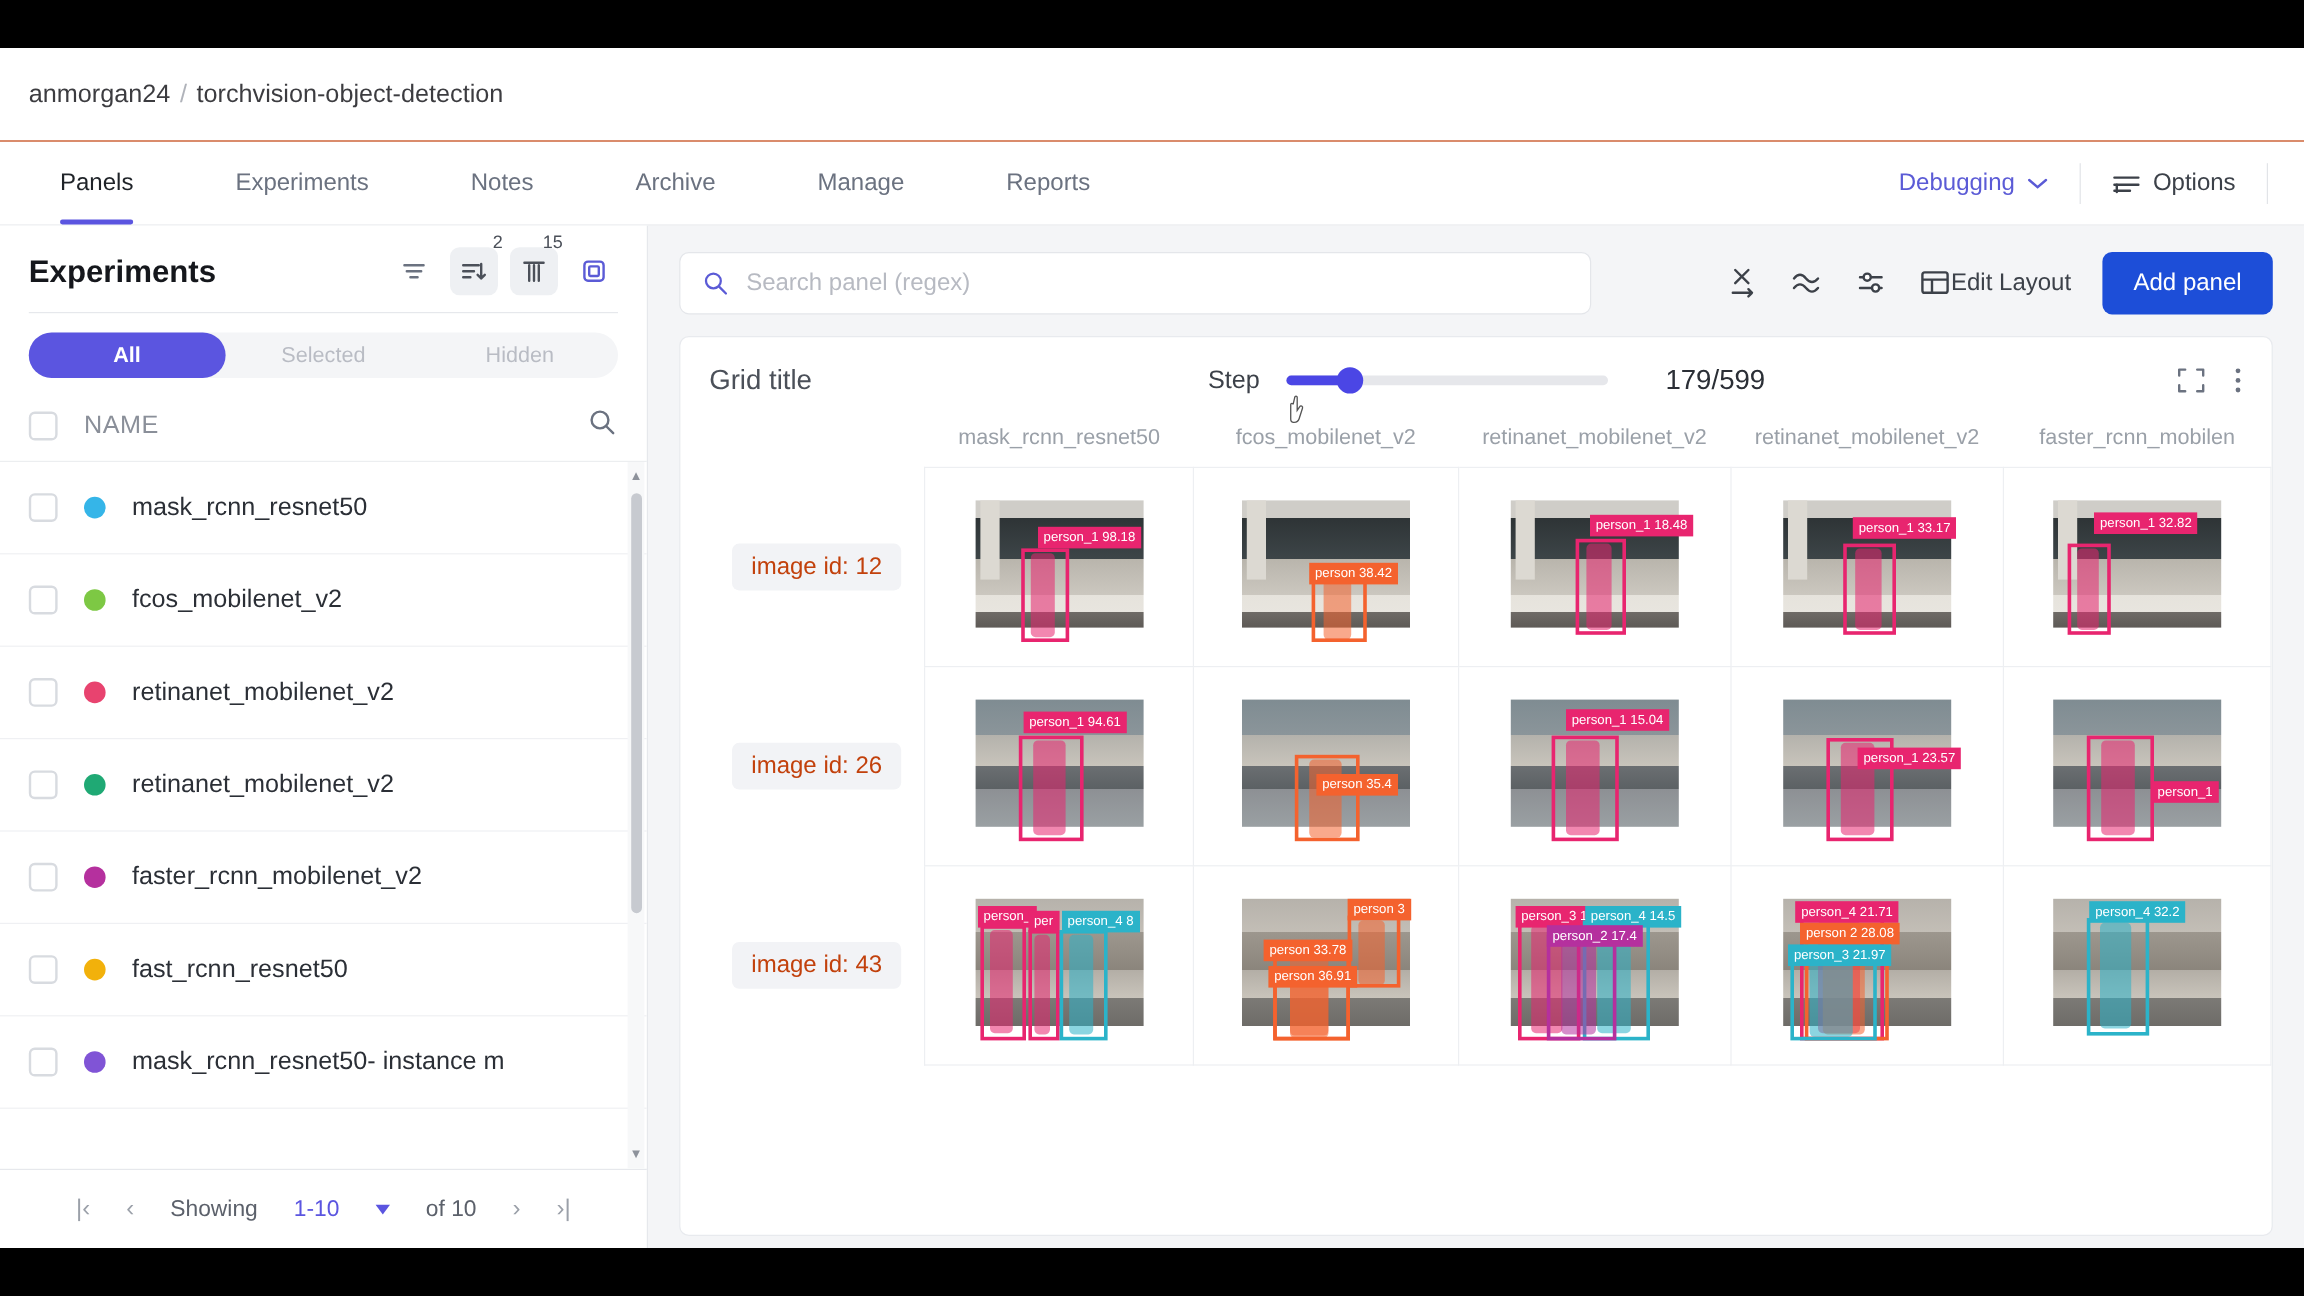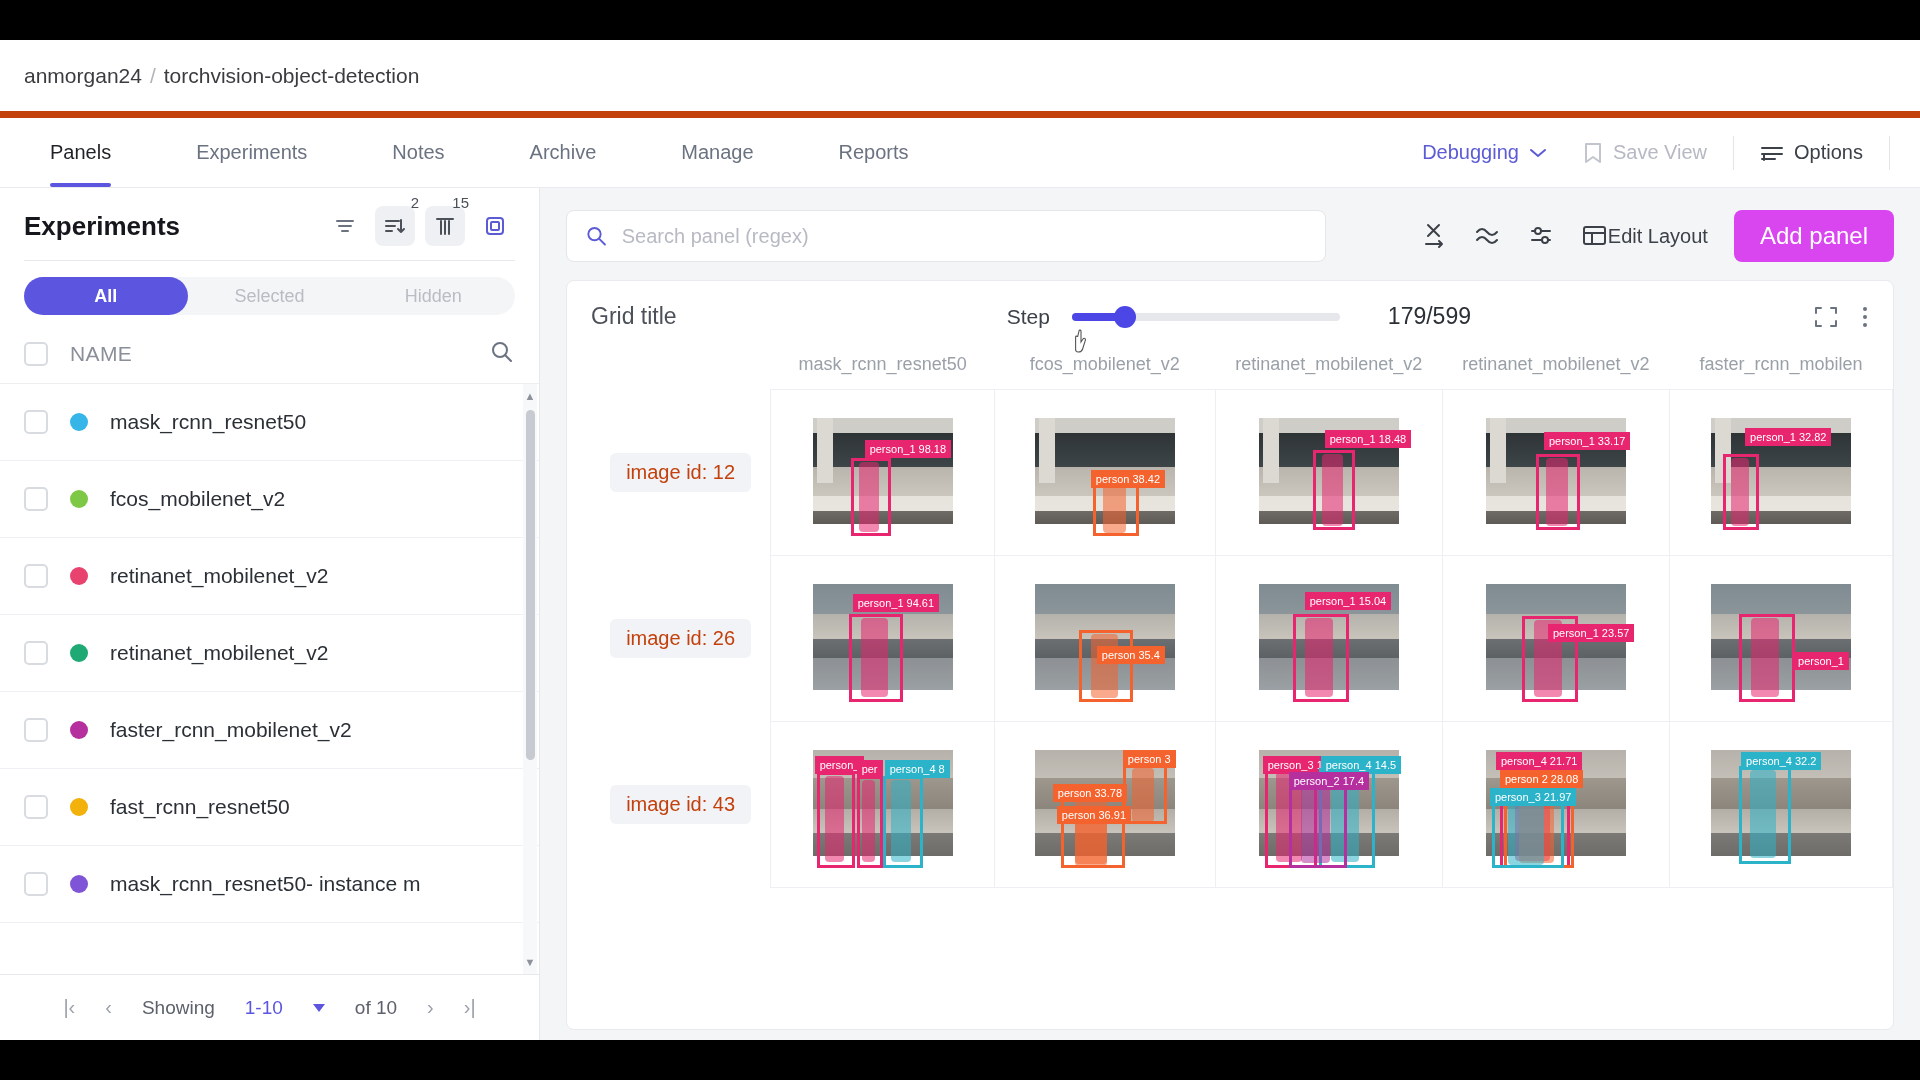--- a/index.html
+++ b/index.html
@@ -17,21 +17,21 @@
     overflow: hidden;
   }
 
   
   .breadcrumb {
     height: 78px;
     display: flex; align-items: center;
     padding-left: 24px;
     font-size: 21px;
     color: #3c3c40;
-    border-bottom: 7px solid #c2410c;
+    border-bottom: 1px solid #c2410c;
   }
   .breadcrumb .sep { color: #b0b3ba; margin: 0 8px; }
   .breadcrumb .crumb { color: #3c3c40; }
 
   
   .tabbar {
     height: 70px;
     display: flex; align-items: stretch;
     border-bottom: 1px solid #e8eaed;
     position: relative;
@@ -180,22 +180,22 @@
     font-family: "Liberation Sans", sans-serif;
   }
   .search-box input::placeholder { color: #b7bac2; }
   .top-icons { margin-left: auto; display: flex; align-items: center; gap: 26px; }
   .ticon { cursor: pointer; display: flex; align-items: center; }
   .edit-layout {
     display: flex; align-items: center; 
     font-size: 20px; color: #3c4149; cursor: pointer; white-space: nowrap;
   }
   .add-panel {
-    background: #d946ef; color: #fff; border: none; border-radius: 8px;
-    height: 52px; padding: 0 26px; font-size: 24px; cursor: pointer;
+    background: #1d4ed8; color: #fff; border: none; border-radius: 8px;
+    height: 52px; padding: 0 26px; font-size: 20px; cursor: pointer;
     font-family: "Liberation Sans", sans-serif;
   }
 
   
   .panel {
     margin: 0 26px; background: #fff; border-radius: 8px;
     border: 1px solid #e8eaee;
     flex: 1; overflow: hidden; display: flex; flex-direction: column;
   }
   .panel-head {
@@ -270,26 +270,20 @@
       <div class="tab">Archive</div>
       <div class="tab">Manage</div>
       <div class="tab">Reports</div>
     </div>
     <div class="tab-right">
       <div class="tr-item">
         <span>Debugging</span>
         <svg width="18" height="12" viewBox="0 0 18 12">
             <path d="M2 3 L9 9 L16 3" stroke="#5b5bd6" stroke-width="2" fill="none" stroke-linecap="round"></path>
           </svg>
-      </div>
-      <div class="tr-item muted">
-        <svg width="20" height="24" viewBox="0 0 20 24">
-            <path d="M3 3 h14 v18 l-7-5 -7 5 z" stroke="#c2c5cd" stroke-width="2" fill="none" stroke-linejoin="round"></path>
-          </svg>
-        <span>Save View</span>
       </div>
       <div class="vdiv"></div>
       <div class="tr-item dark">
         <svg width="24" height="20" viewBox="0 0 24 20">
           <path d="M2 5 h20 M2 11 h20 M2 16 h13" stroke="#3c4149" stroke-width="2" stroke-linecap="round"></path>
           <path d="M4 13 v6" stroke="#3c4149" stroke-width="2" stroke-linecap="round" transform="translate(0,-2)"></path>
         </svg>
         <span>Options</span>
       </div>
       <div class="vdiv"></div>

